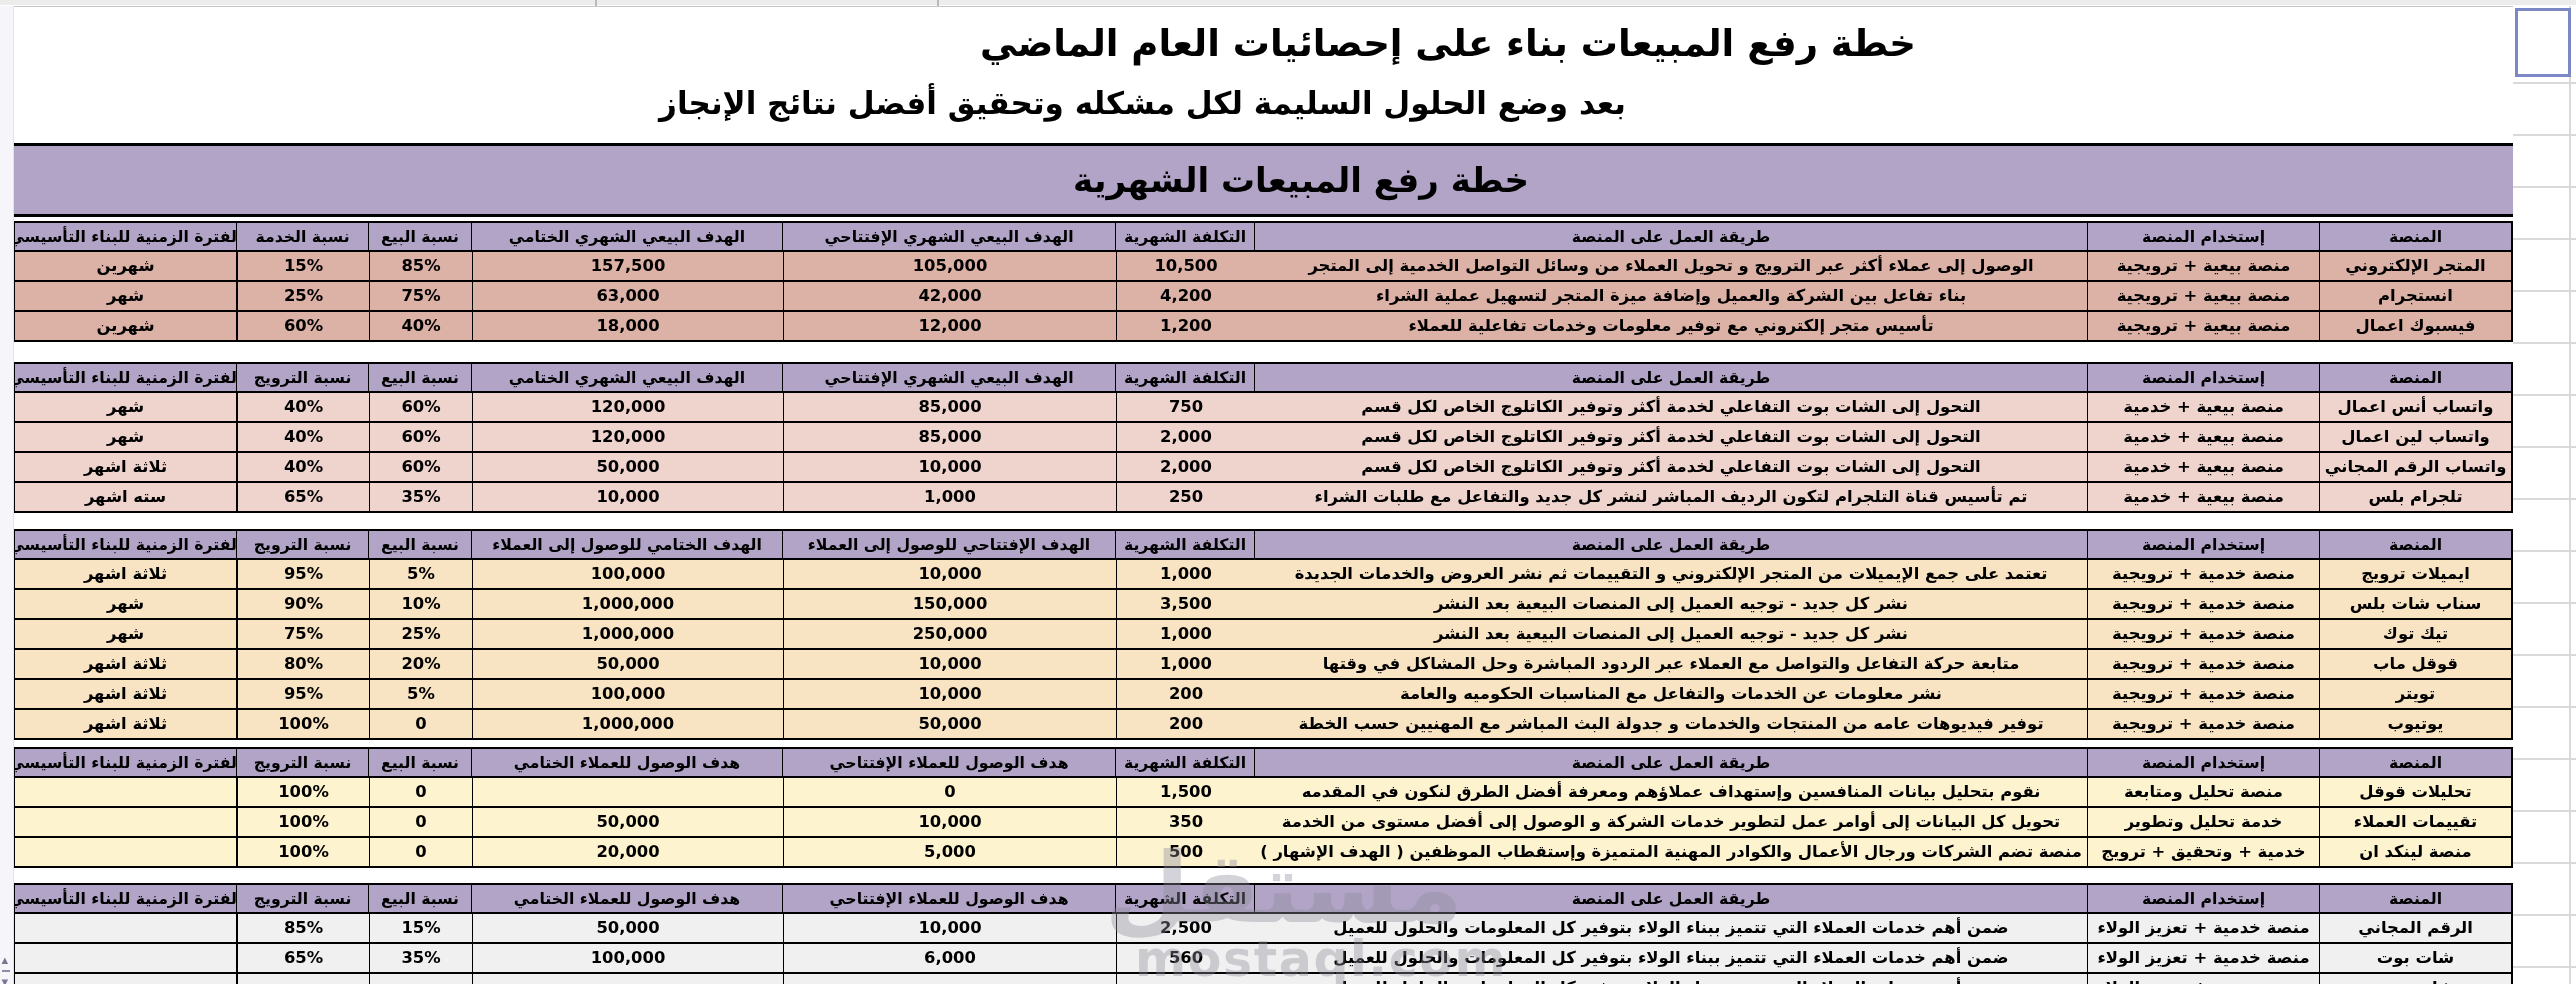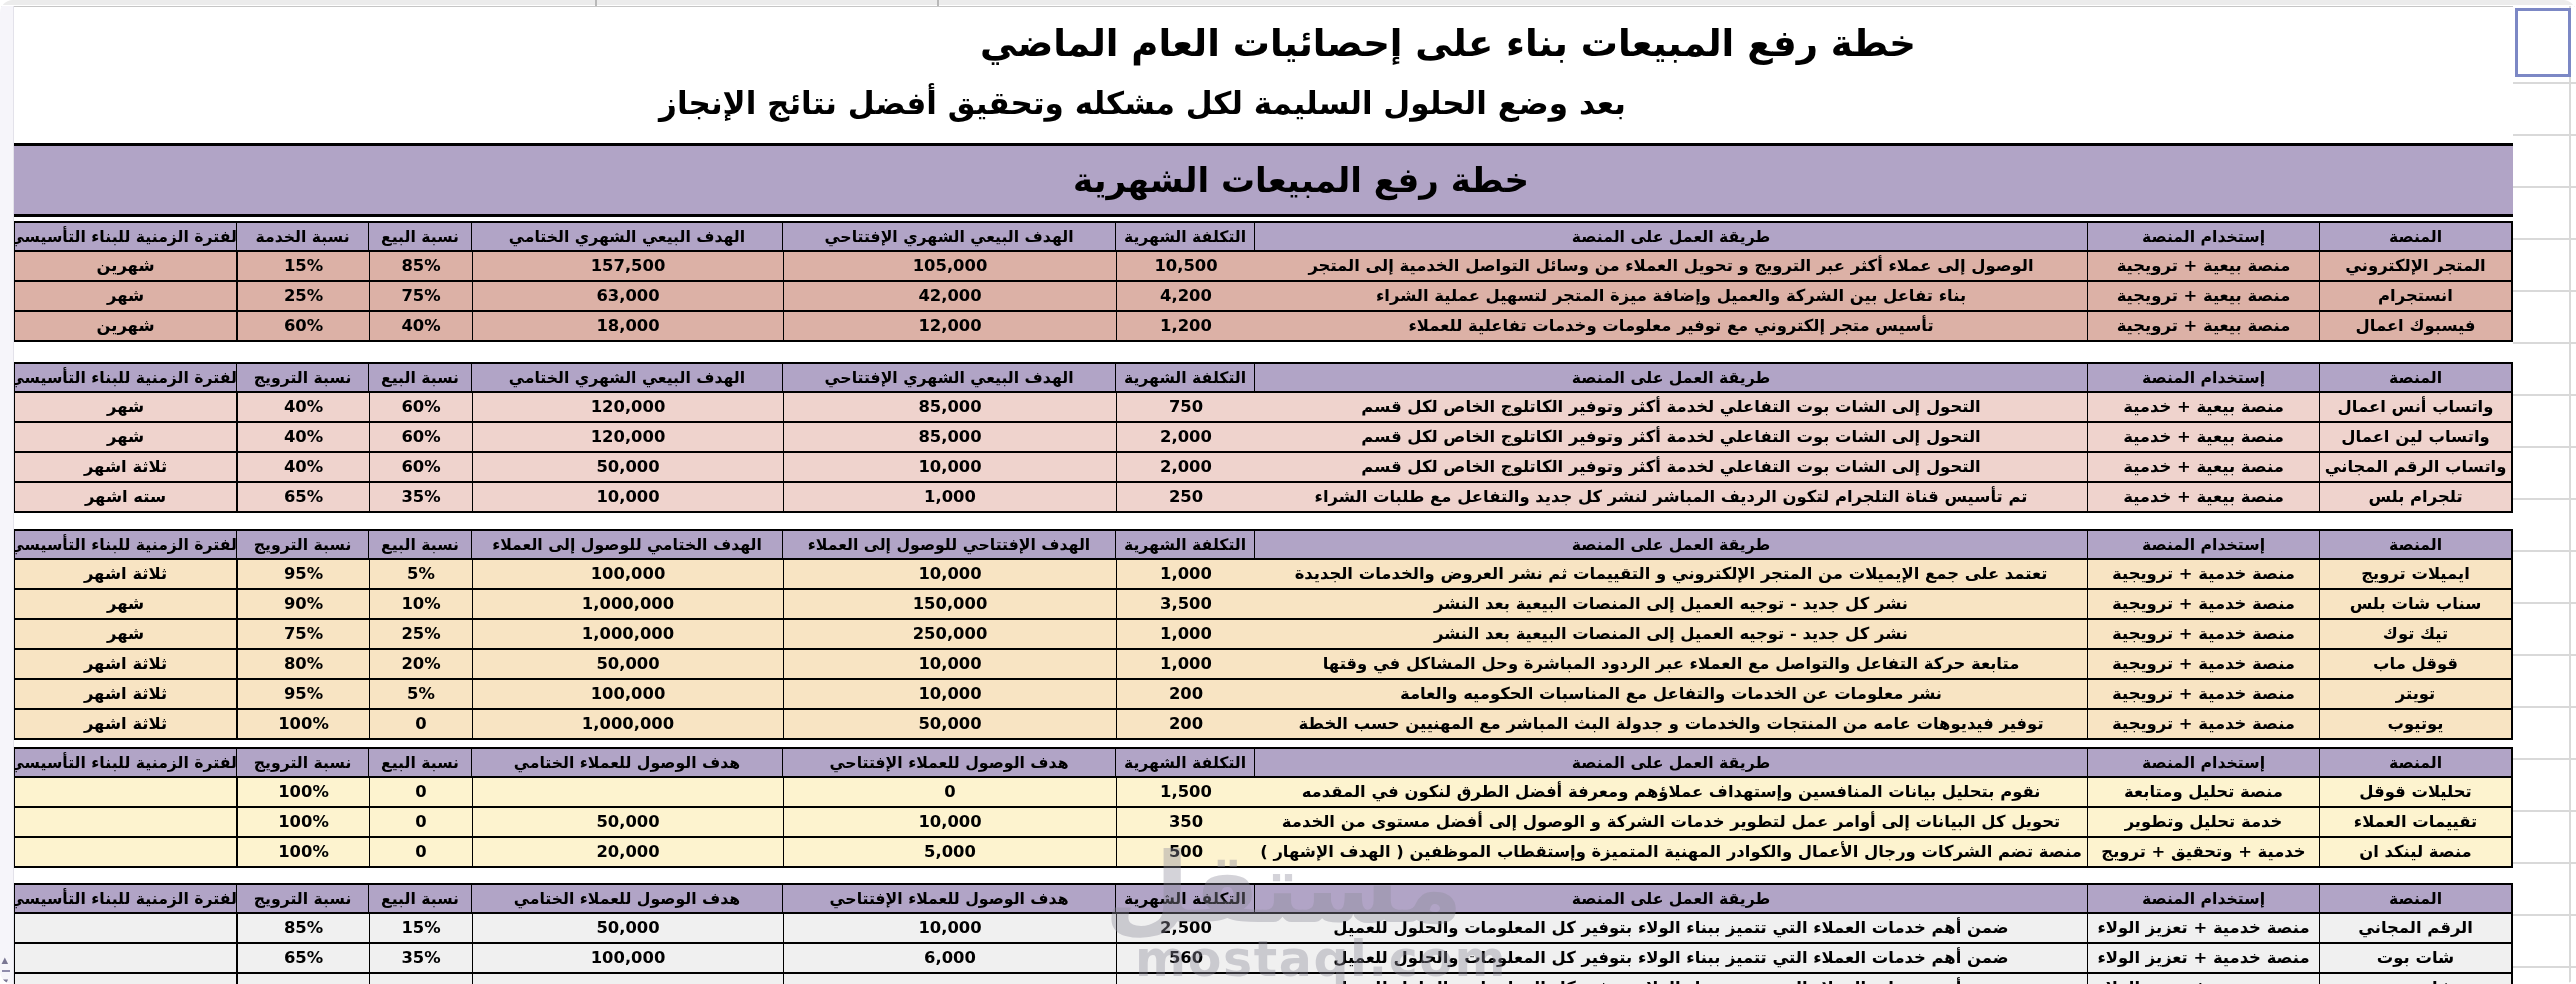--- a/index.html
+++ b/index.html
@@ -1,17 +1,17 @@
 <!DOCTYPE html>
 <html lang="ar" dir="rtl" style="font-size:12.5px"><head>
 <meta charset="utf-8">
 <style>
   html,body{margin:0;padding:0;background:#fff;}
   #screen{position:relative;width:2576px;height:984px;overflow:hidden;background:#ffffff;
-          font-family:"DejaVu Sans",sans-serif;font-weight:bold;color:#000;border-radius:13px;}
+          font-family:"DejaVu Sans",sans-serif;font-weight:bold;color:#000;}
 
   
   .topstrip{position:absolute;left:0;top:0;width:100%;height:4.7px;background:#ececec;}
   .topline{position:absolute;left:0;top:5.5px;width:100%;height:1.6px;background:#c6c6c6;}
   .topstub{position:absolute;top:0;width:1.6px;height:6.3px;background:#b9b9b9;}
 
   
   .title1{position:absolute;left:376px;top:14px;width:2144px;height:58px;display:flex;align-items:center;justify-content:center;
           font-size:37px;white-space:nowrap;}
   .title2{position:absolute;left:0px;top:78px;width:2285px;height:49px;display:flex;align-items:center;justify-content:center;

